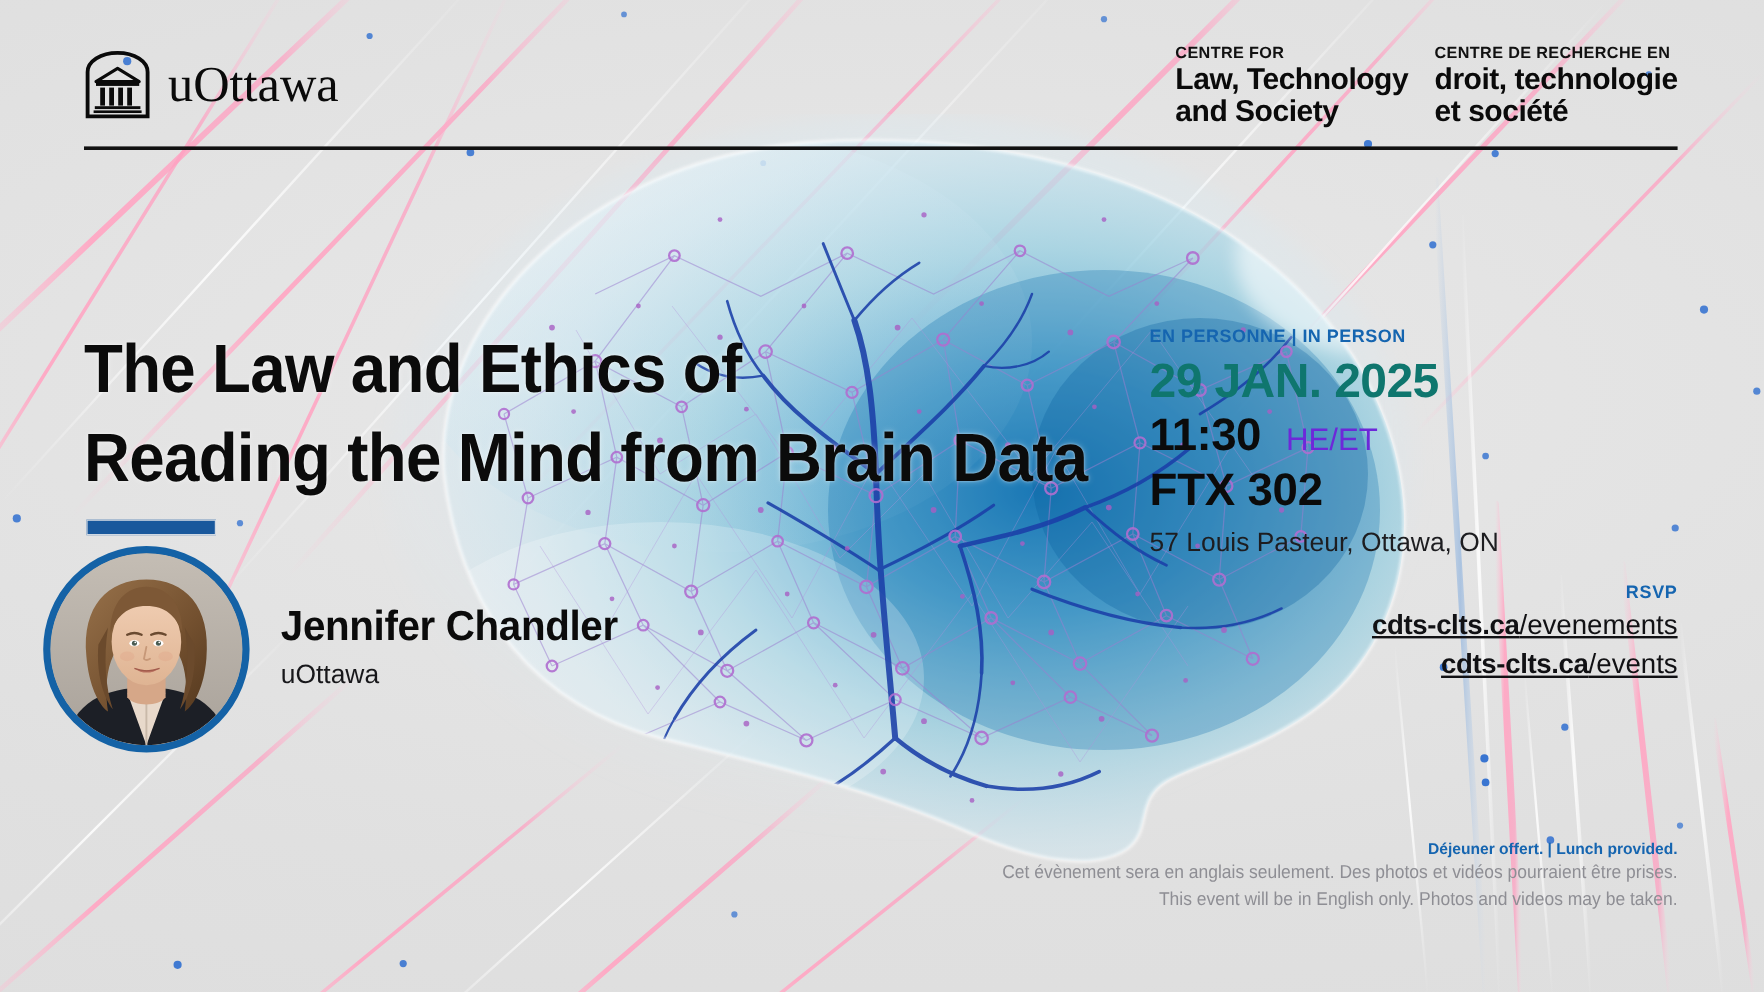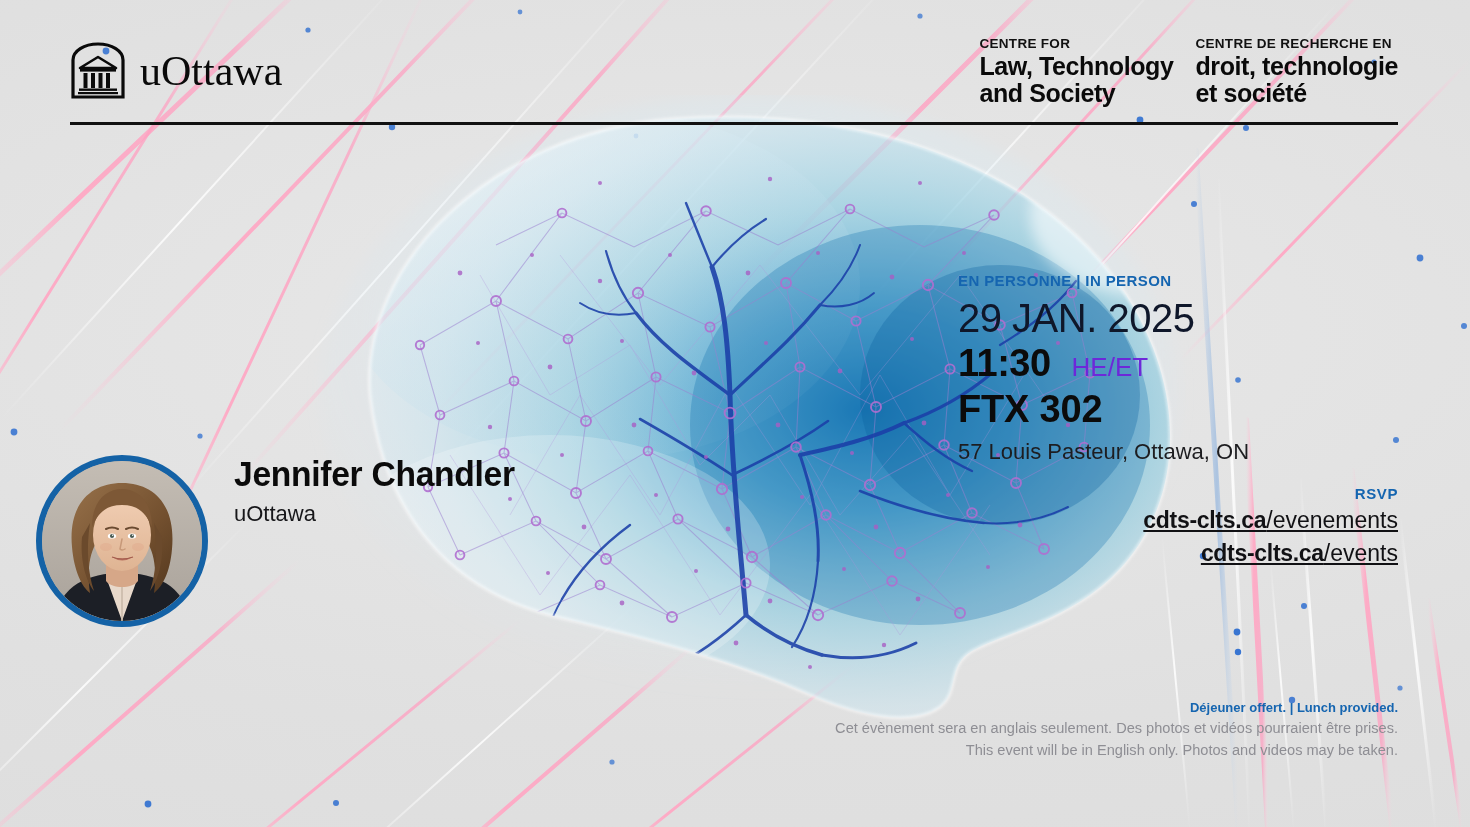--- a/index.html
+++ b/index.html
@@ -132,20 +132,21 @@
     border: 1px solid #cfd8e2;
     box-sizing: border-box;
   }
 
   
   .speaker {
     position: absolute;
     left: 36px;
     top: 455px;
     display: flex;
+    align-items: center;
     gap: 26px;
   }
   .avatar {
     width: 172px;
     height: 172px;
     border-radius: 50%;
     border: 6px solid #1462a6;
     box-sizing: border-box;
     overflow: hidden;
     background: #b9b3ab;
@@ -183,22 +184,22 @@
   .detail-mode {
     font-size: 15px;
     font-weight: bold;
     color: #1565b0;
     letter-spacing: 0.4px;
     line-height: 1.2;
     white-space: nowrap;
   }
   .detail-date {
     font-size: 40px;
-    font-weight: normal;
-    color: #0f172a;
+    font-weight: bold;
+    color: #0f766e;
     letter-spacing: -0.5px;
     line-height: 1.15;
     margin-top: 5px;
     white-space: nowrap;
   }
   .detail-time-row {
     margin-top: 2px;
     line-height: 1.1;
     white-space: nowrap;
   }
@@ -625,20 +626,25 @@
       </div>
       <div class="centre-col">
         <div class="centre-kicker">CENTRE DE RECHERCHE EN</div>
         <div class="centre-name">droit, technologie</div>
         <div class="centre-name">et société</div>
       </div>
     </div>
   </div>
   <div class="header-rule"></div>
 
+  <div class="title-block">
+    <div class="title-line">The Law and Ethics of</div>
+    <div class="title-line">Reading the Mind from Brain Data</div>
+    <div class="title-underline"></div>
+  </div>
 
   <div class="speaker">
     <div class="avatar">
       <svg viewBox="0 0 160 160" xmlns="http://www.w3.org/2000/svg">
         <defs>
           <clipPath id="avClip">
               <circle cx="80" cy="80" r="80"></circle>
             </clipPath>
           <linearGradient id="bgPhoto" x1="0" y1="0" x2="0" y2="1">
             <stop offset="0%" stop-color="#c4bdb4"></stop>

